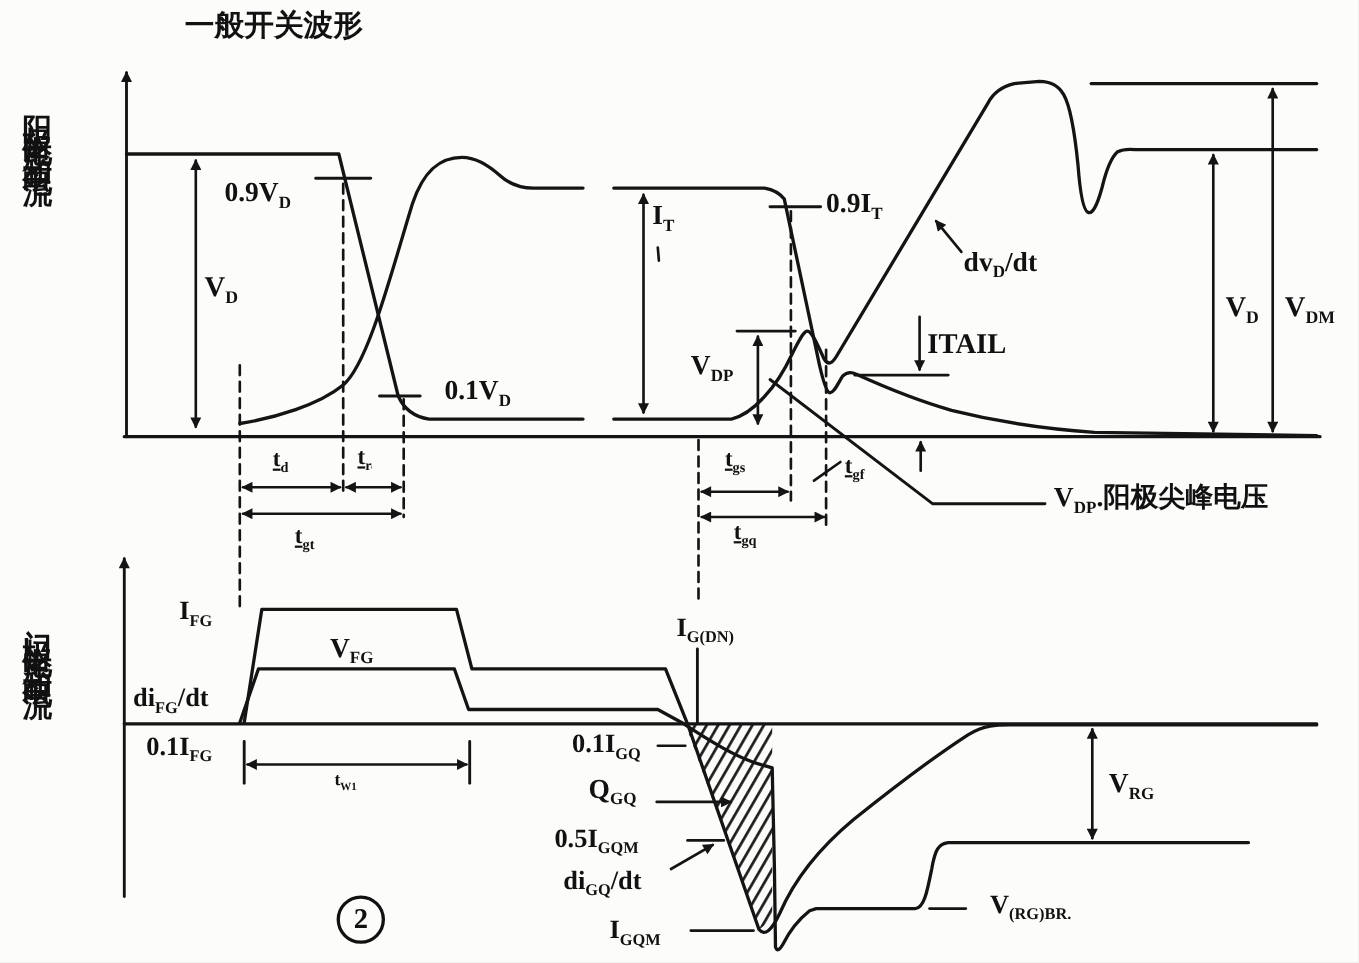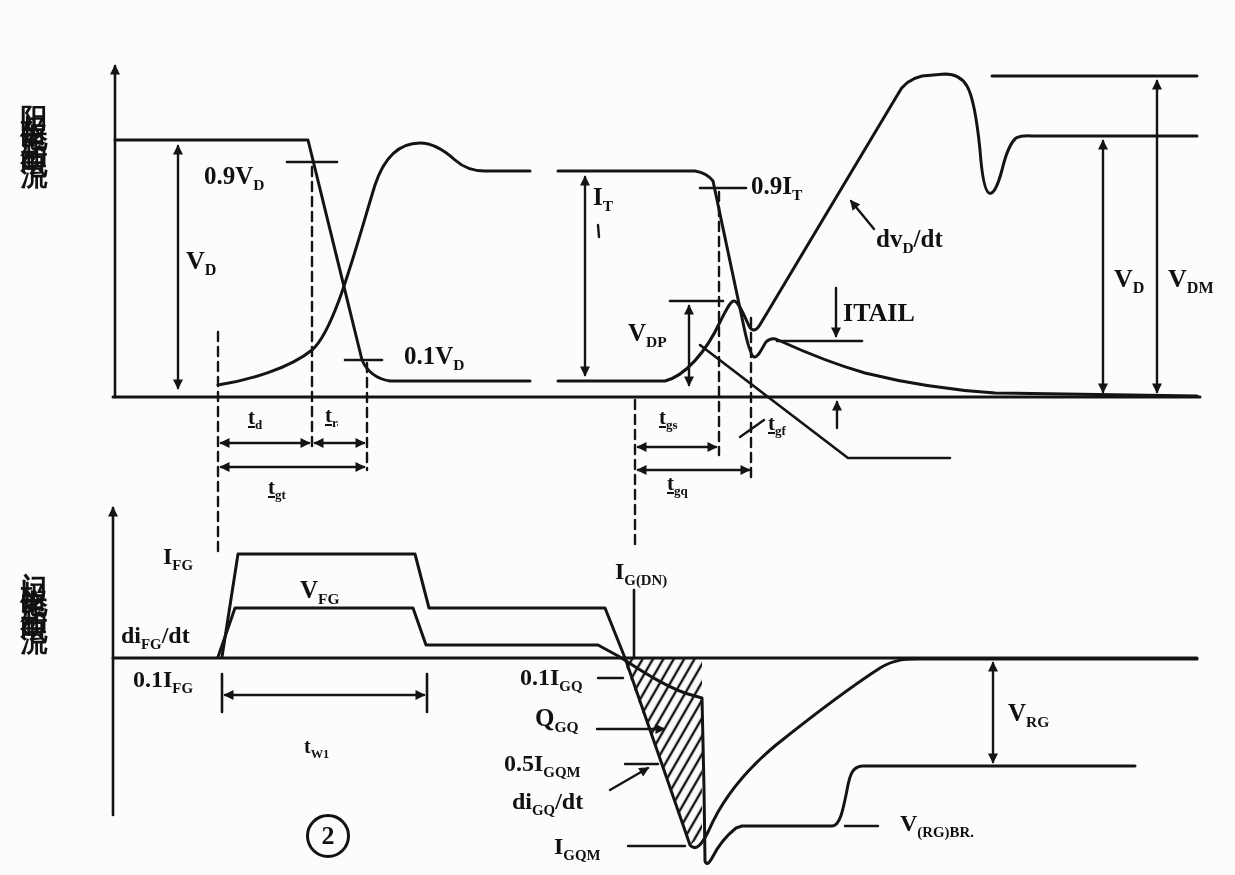--- a/index.html
+++ b/index.html
@@ -3,21 +3,21 @@
 <meta charset="utf-8">
 <style>
   html,body{margin:0;padding:0;background:#e8e8e4;}
   .page{position:relative;width:1235px;height:875px;background:#fcfcfa;overflow:hidden;
         font-family:"Liberation Serif",serif;color:#111;}
   .page svg{position:absolute;left:0;top:0;}
   .lbl{position:absolute;white-space:nowrap;font-weight:700;color:#111;line-height:1;
        font-family:"Liberation Serif",serif;}
   .lbl sub{font-size:0.62em;font-weight:700;line-height:1;}
   .s27{font-size:27px;} .s26{font-size:26px;} .s25{font-size:25px;} .s24{font-size:24px;}
-  .s22{font-size:20px;margin-top:34px;} .s21{font-size:21px;text-decoration:underline;}
+  .s22{font-size:16px;} .s21{font-size:21px;text-decoration:underline;}
   .vlbl{position:absolute;writing-mode:vertical-rl;text-orientation:upright;
         letter-spacing:9px;font-size:27px;font-weight:700;}
   .circled{position:absolute;width:38px;height:38px;border:3px solid #111;border-radius:50%;
            display:flex;align-items:center;justify-content:center;
            font-size:26px;font-weight:700;}
 </style>
 </head>
 <body>
 
 <div class="page">
@@ -113,37 +113,39 @@
 
       <path d="M598,678 L623,678" stroke-width="2.4"></path>
       <path d="M597,729 L664,729" stroke-width="2.4" marker-end="url(#ah)"></path>
       <path d="M625,764 L658,764" stroke-width="2.4"></path>
       <path d="M610,790 L648,768" stroke-width="2.4" marker-end="url(#ah)"></path>
       <path d="M628,846 L685,846" stroke-width="2.4"></path>
       <path d="M845,826 L878,826" stroke-width="2.4"></path>
     </g>
   </svg>
 
+  <div class="lbl s27" style="left:168px;top:10px"><span>一般开关波形</span></div>
 
   <div class="vlbl" style="left:16px;top:84px"><span>阳极电压和电流</span></div>
   <div class="vlbl" style="left:16px;top:550px"><span>门极电压和电流</span></div>
 
   <span class="lbl s25" style="left:204px;top:163px"><span>0.9V</span><sub>D</sub></span>
   <span class="lbl s26" style="left:186px;top:248px"><span>V</span><sub>D</sub></span>
   <span class="lbl s25" style="left:404px;top:343px"><span>0.1V</span><sub>D</sub></span>
 
   <span class="lbl s25" style="left:593px;top:184px"><span>I</span><sub>T</sub></span>
   <span class="lbl s25" style="left:751px;top:173px"><span>0.9I</span><sub>T</sub></span>
   <span class="lbl s25" style="left:876px;top:226px"><span>dv</span><sub>D</sub><span>/dt</span></span>
 
   <span class="lbl s26" style="left:1114px;top:266px"><span>V</span><sub>D</sub></span>
   <span class="lbl s26" style="left:1168px;top:266px"><span>V</span><sub>DM</sub></span>
 
   <span class="lbl s25" style="left:628px;top:320px"><span>V</span><sub>DP</sub></span>
   <span class="lbl s26" style="left:843px;top:300px"><span>I</span><span>TAIL</span></span>
+  <span class="lbl s25" style="left:958px;top:440px"><span>V</span><sub>DP</sub><span>.阳极尖峰电压</span></span>
 
   <span class="lbl s21" style="left:248px;top:407px"><span>t</span><sub>d</sub></span>
   <span class="lbl s21" style="left:325px;top:405px"><span>t</span><sub>r</sub></span>
   <span class="lbl s21" style="left:268px;top:477px"><span>t</span><sub>gt</sub></span>
   <span class="lbl s21" style="left:659px;top:407px"><span>t</span><sub>gs</sub></span>
   <span class="lbl s21" style="left:768px;top:413px"><span>t</span><sub>gf</sub></span>
   <span class="lbl s21" style="left:667px;top:473px"><span>t</span><sub>gq</sub></span>
 
   <span class="lbl s24" style="left:163px;top:544px"><span>I</span><sub>FG</sub></span>
   <span class="lbl s25" style="left:300px;top:577px"><span>V</span><sub>FG</sub></span>

